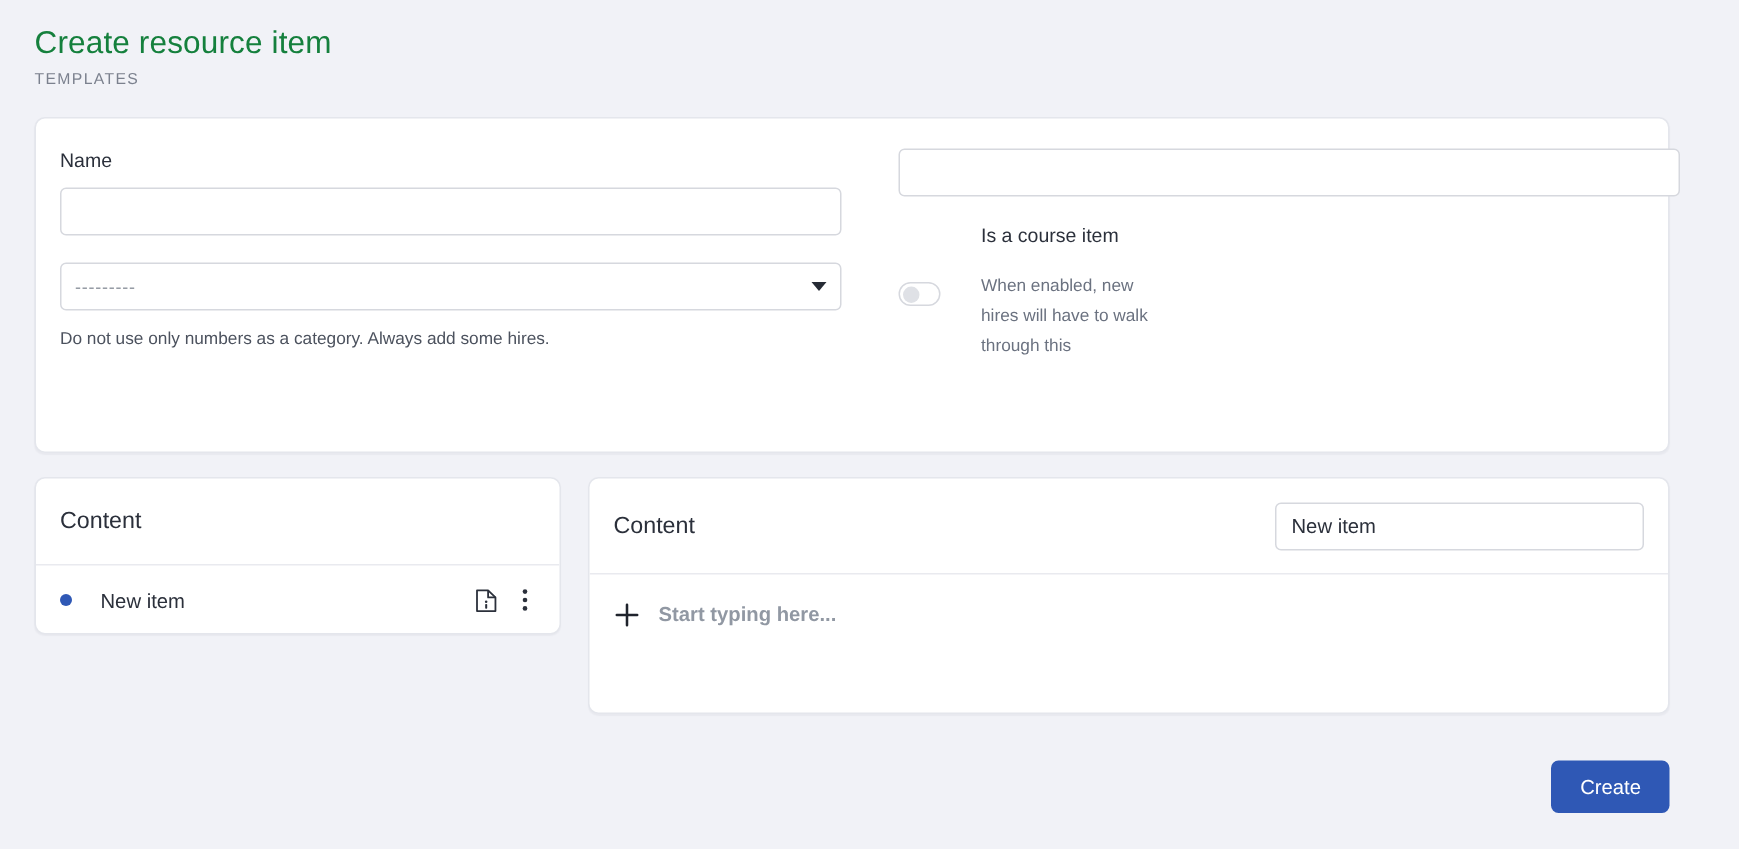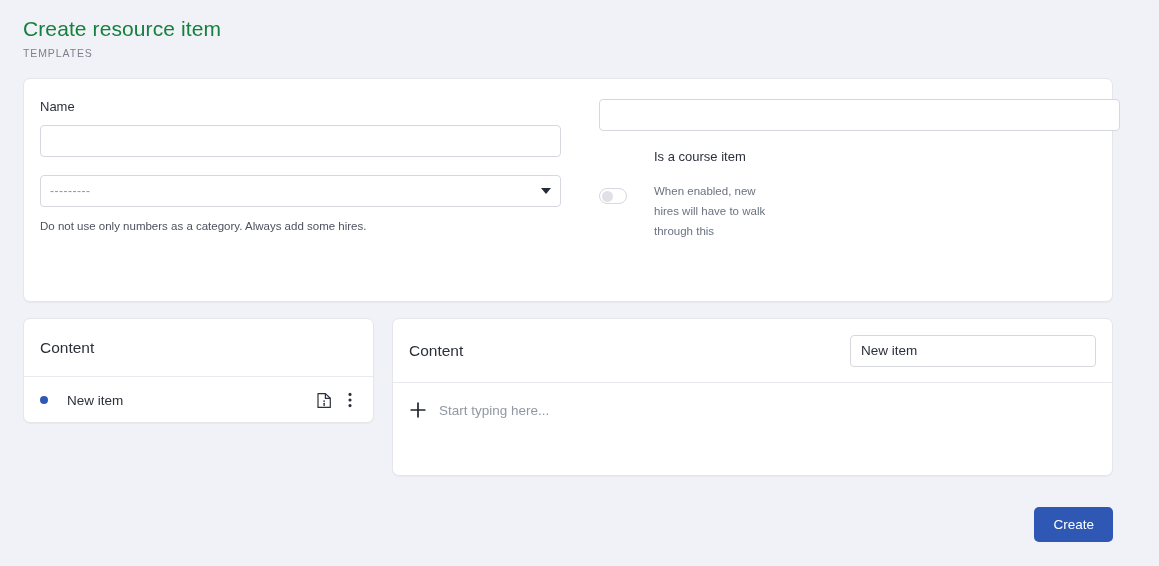--- a/index.html
+++ b/index.html
@@ -246,21 +246,22 @@
     color: #2b303b;
     padding: 0 10px;
     outline: none;
   }
   .editor-area {
     padding: 18px 16px 0 16px;
     height: 99px;
   }
   .editor-line {
     display: flex;
-    align-items: flex-end;
+    align-items: flex-start;
+    font-weight: bold;
   }
   .plus-icon {
     width: 18px; height: 18px;
     position: relative;
     flex: none;
     color: #1f232c;
   }
   .editor-placeholder {
     margin-left: 12px;
     font-size: 13.5px;

